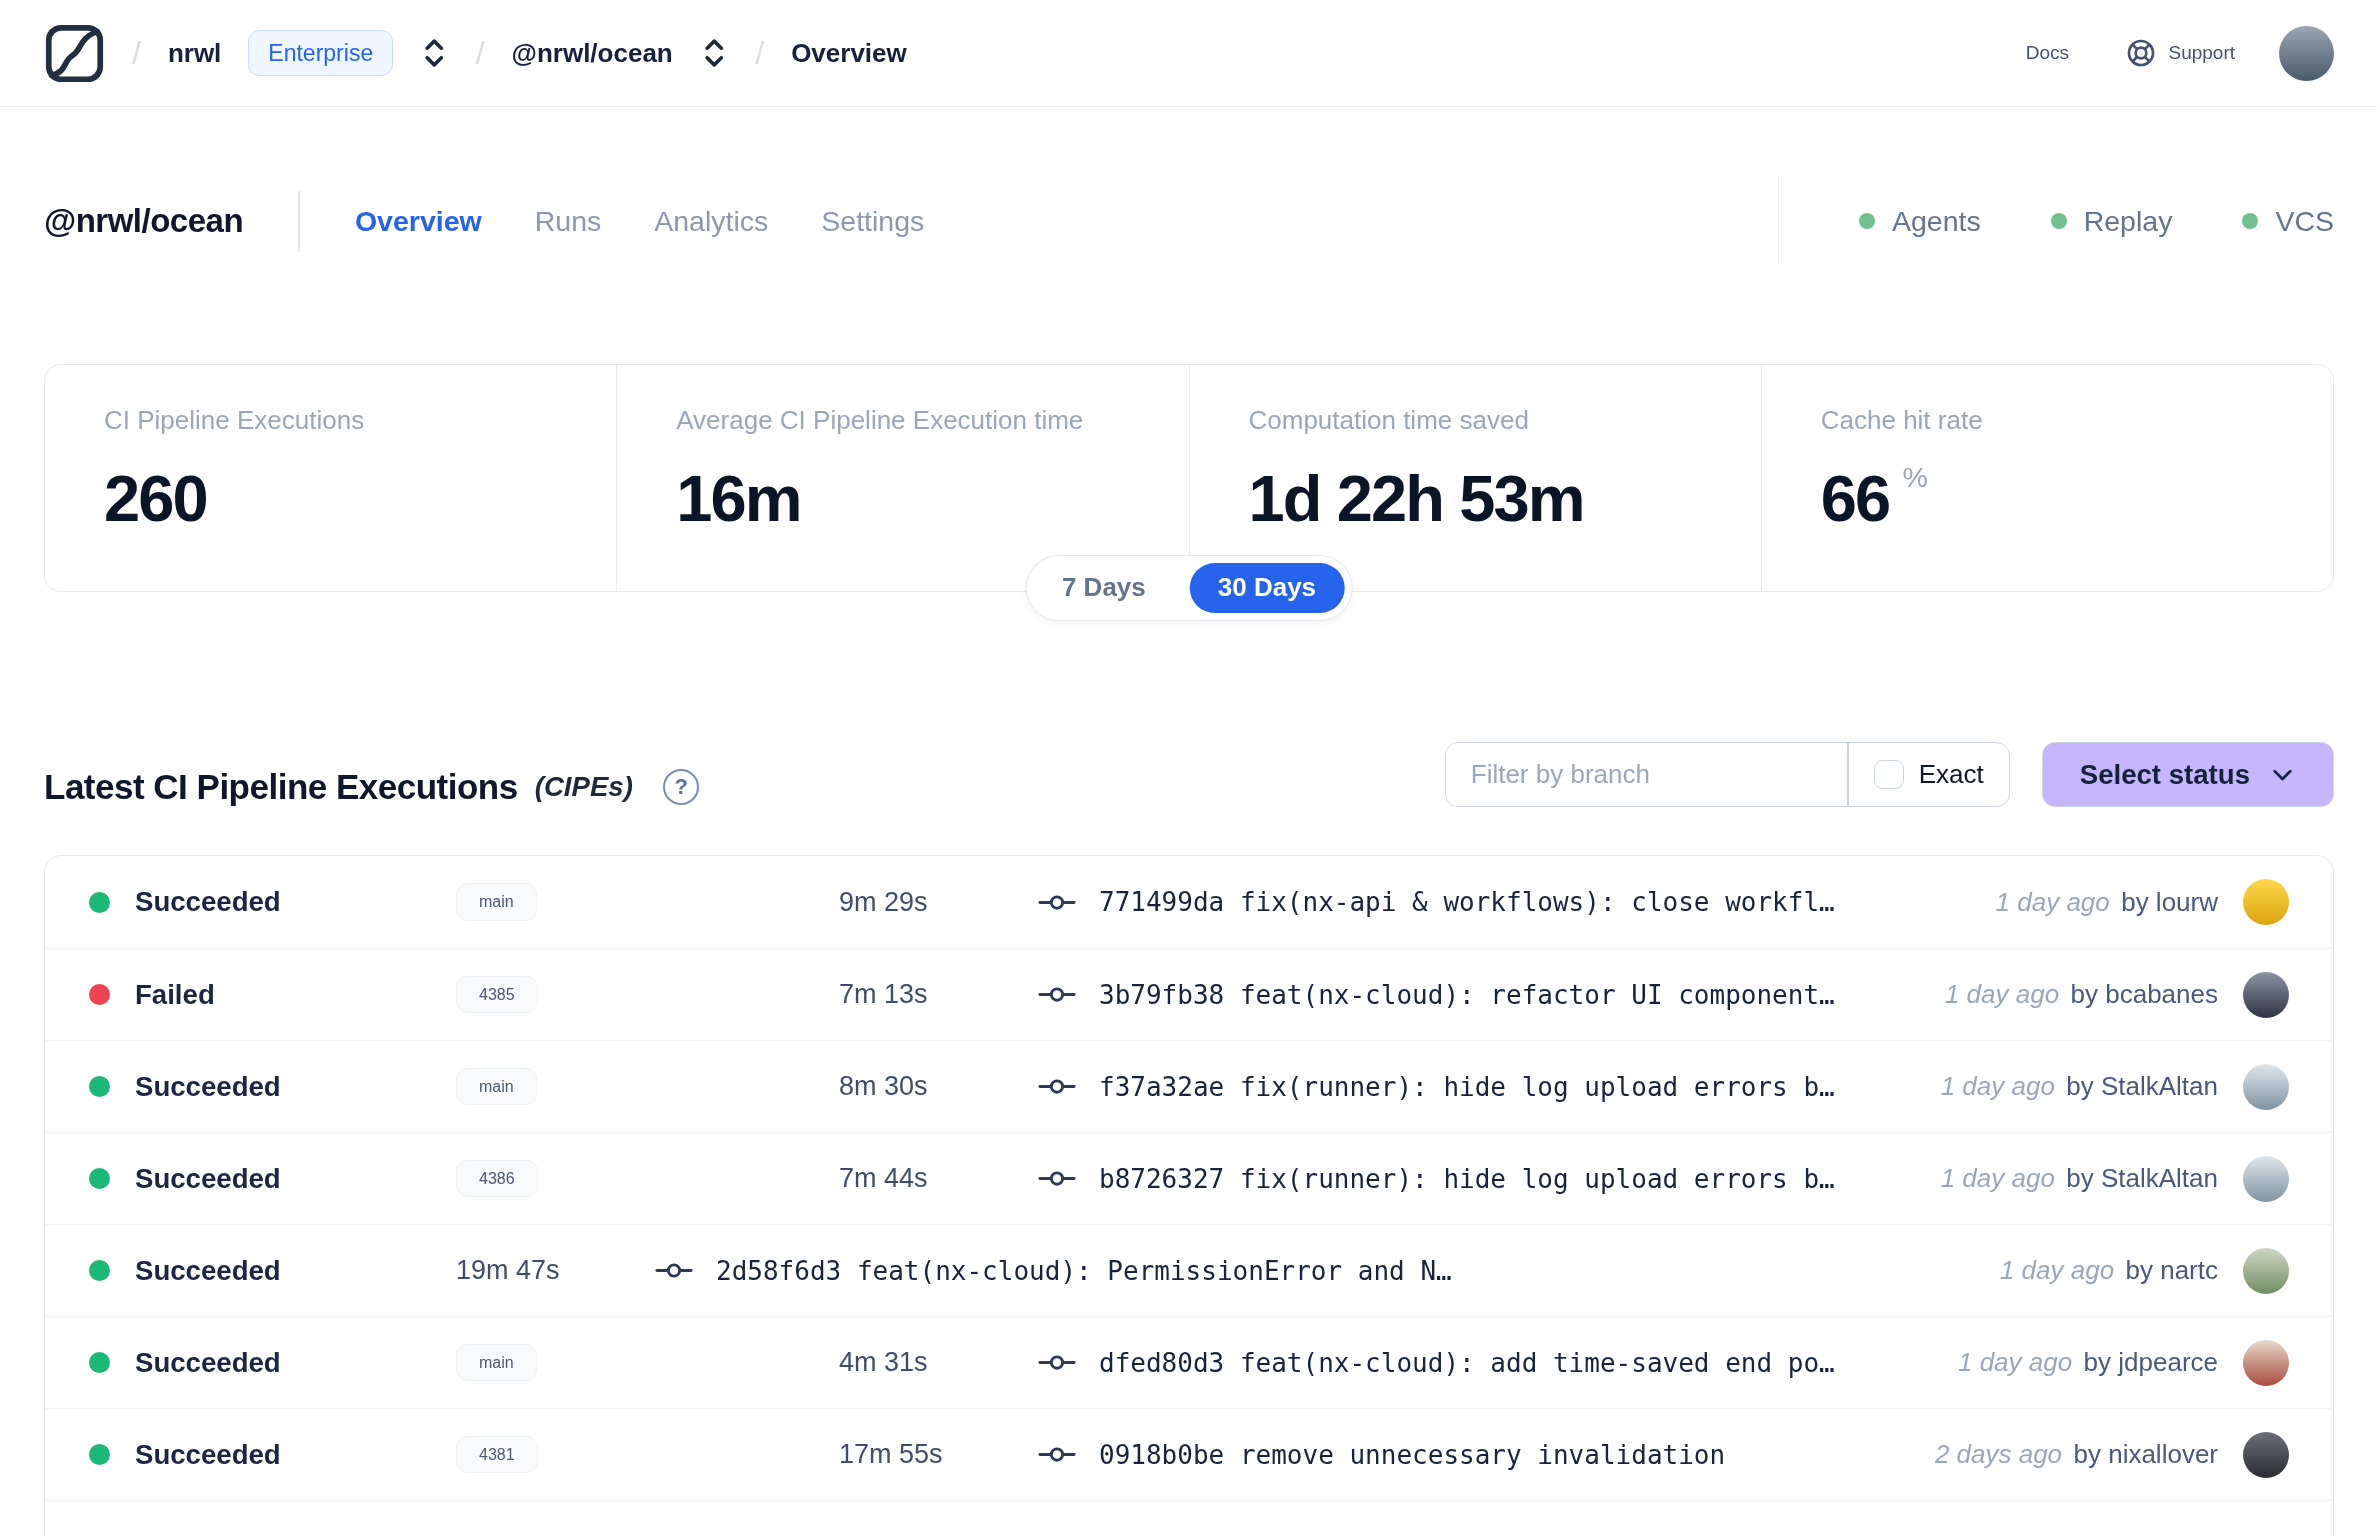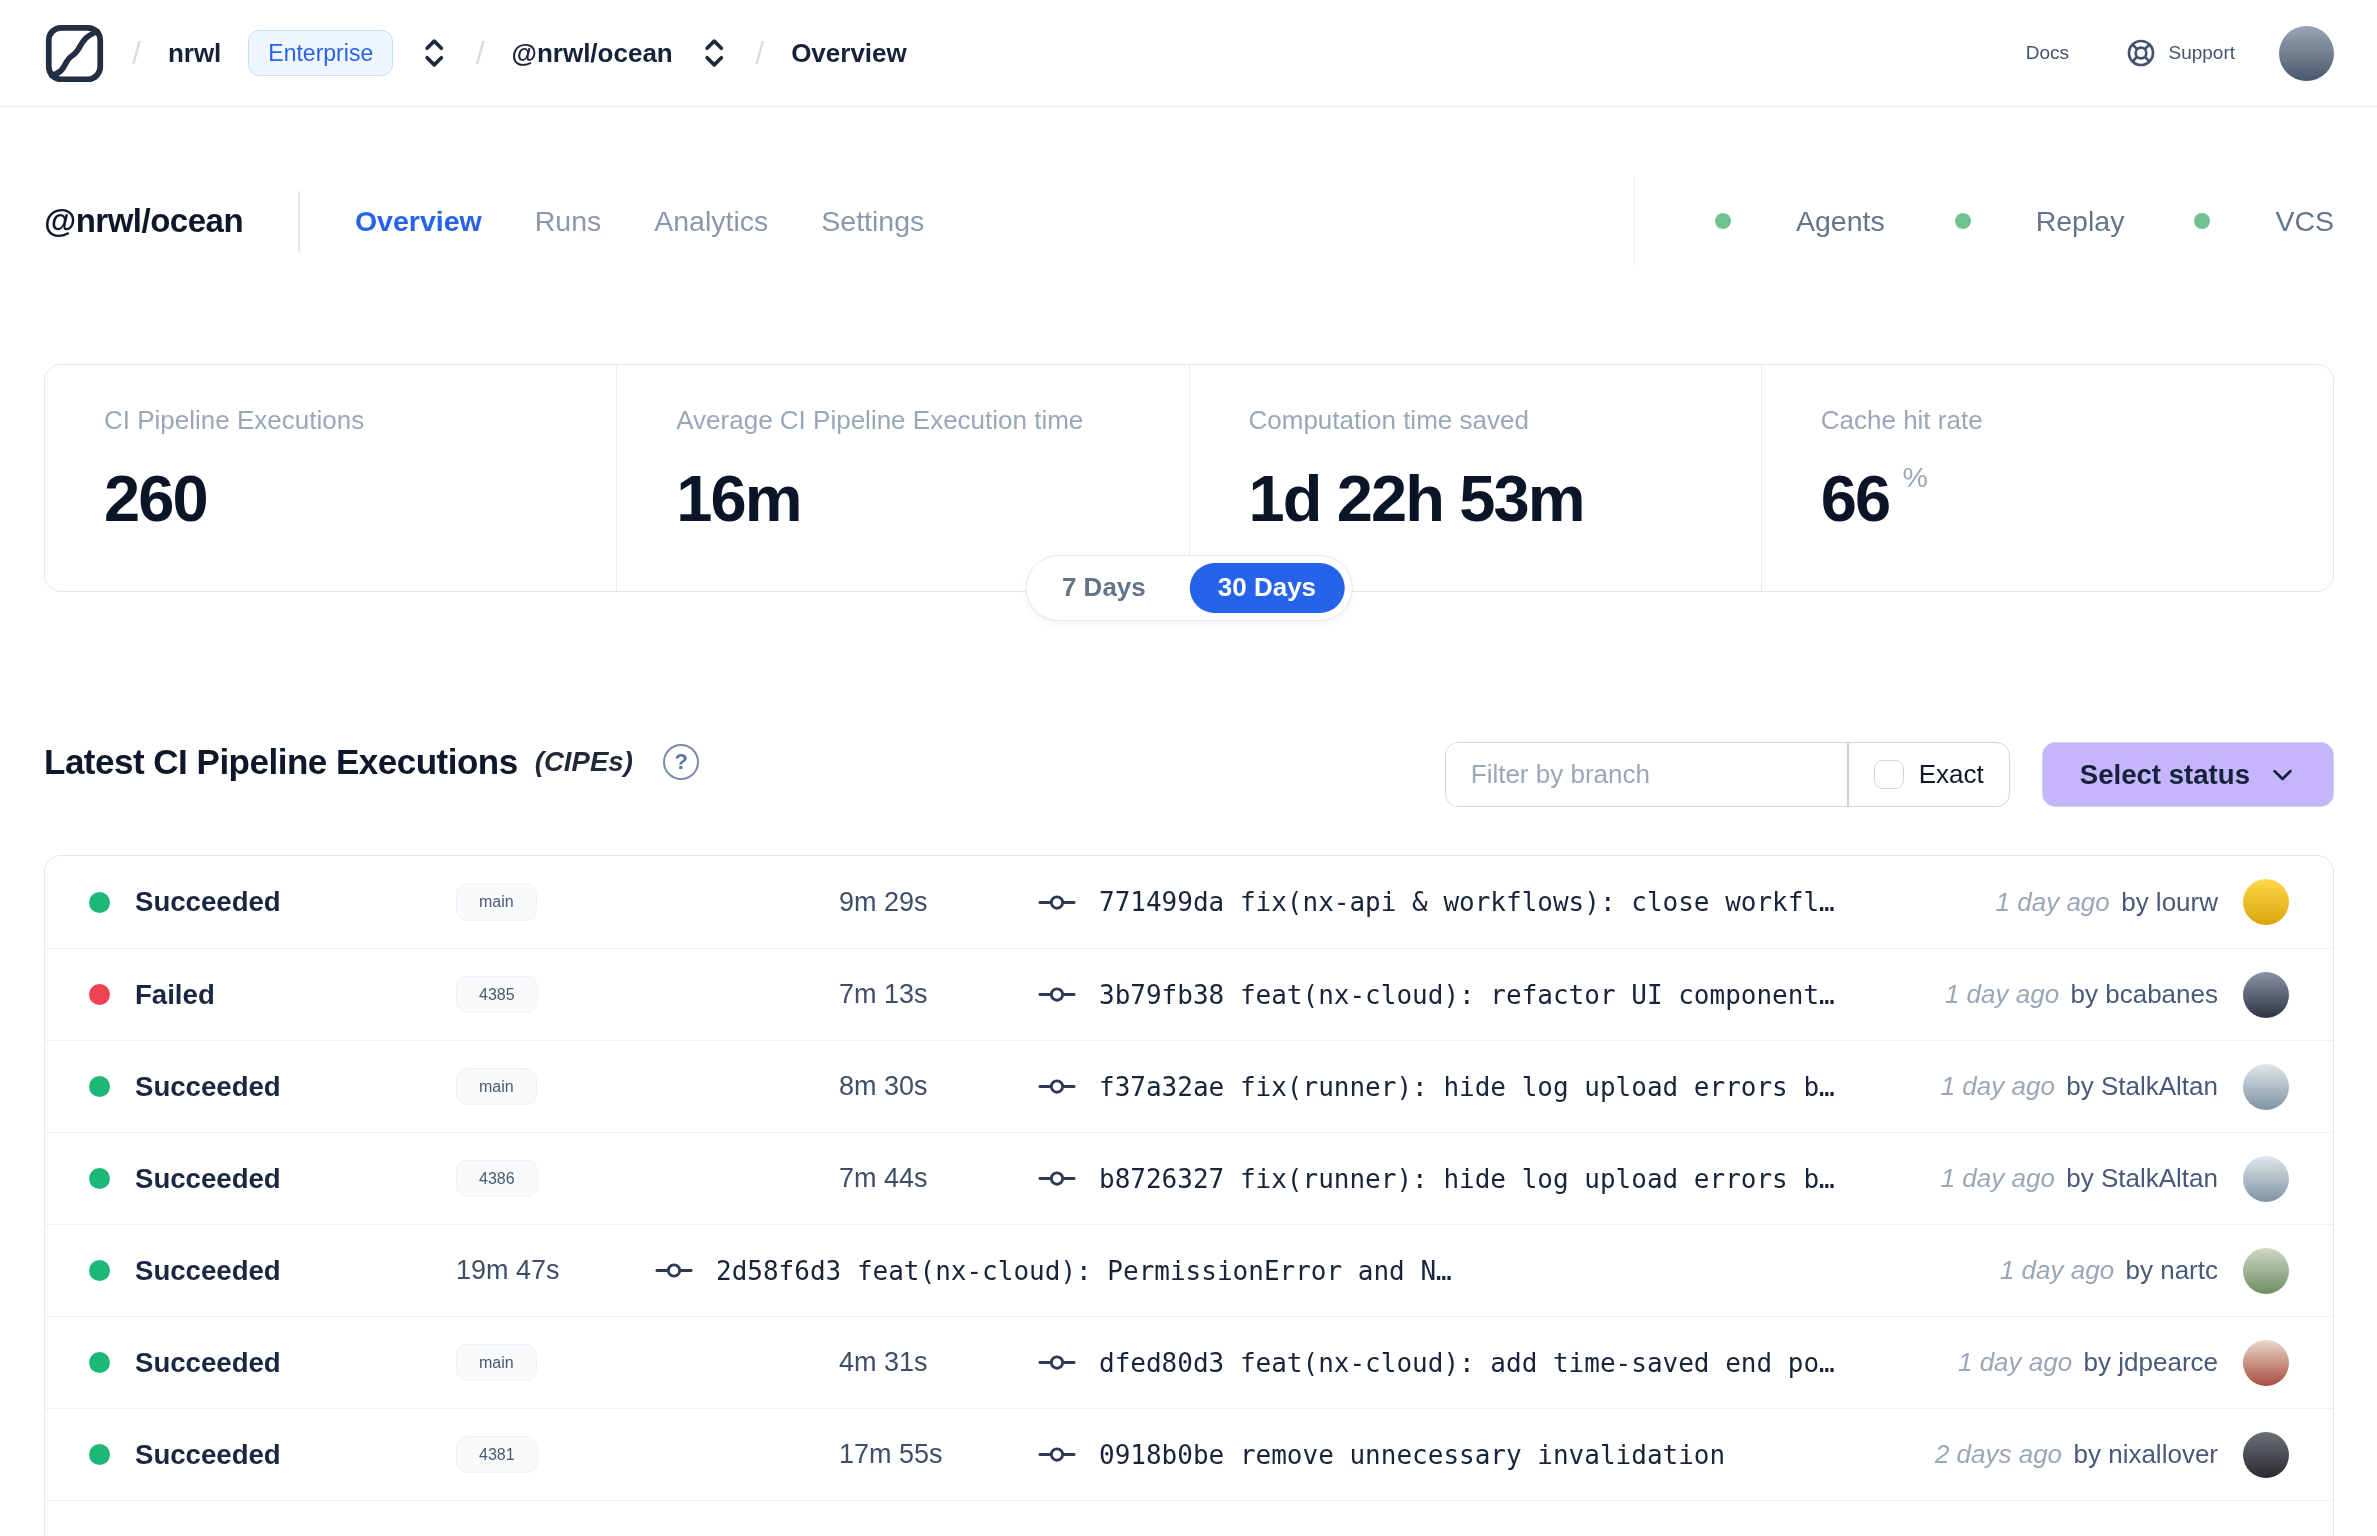--- a/index.html
+++ b/index.html
@@ -24,41 +24,41 @@
   .ws-header { margin:70px 44px 0; display:flex; align-items:center; }
   .ws-title { font-size:33px; font-weight:700; letter-spacing:-0.5px; color:#0f172a; }
   .vdiv { width:1.9px; height:61px; background:#e5e9ef; margin:0 55px; }
   .tabs { display:flex; align-items:center; gap:53px; }
   .tab { font-size:28.5px; font-weight:500; color:#8b98ab; cursor:pointer; text-decoration:none; }
   .tab.active { color:#2563eb; font-weight:600; }
   .features { margin-left:auto; display:flex; align-items:center; gap:70px; }
   .feat-div { width:1.9px; height:88px; background:#e9edf2; margin-right:9.5px; }
   .feature { display:flex; align-items:center; gap:17px; cursor:pointer; }
   .feature .dot { width:16px; height:16px; border-radius:50%; background:#6fc28f; }
-  .feature .flabel { font-size:28.5px; font-weight:500; color:#64748b;margin-left:48px; }
+  .feature .flabel { font-size:28.5px; font-weight:500; color:#64748b; }
 
   
   .stats-wrap { position:relative; margin:99px 44px 0; }
   .stats { display:flex; border:1.9px solid #e4e8ee; border-radius:17px; background:#fff; height:228px; }
   .stat { flex:1 1 0; padding:40px 59px; }
   .stat + .stat { border-left:1.9px solid #e9edf2; }
   .stat-label { font-size:26px; font-weight:500; color:#9aa7b8; }
   .stat-value-row { margin-top:25px; display:flex; align-items:flex-start; }
   .stat-value { font-size:65px; font-weight:700; letter-spacing:-1.9px; color:#0b1528; }
   .stat-suffix { font-size:28.5px; font-weight:500; color:#9aa7b8; margin-left:13.3px; }
   .range-toggle { position:absolute; left:50%; bottom:-28.5px; transform:translateX(-50%);
     background:#fff; border:1.9px solid #e4e8ee; border-radius:42px; padding:6.7px;
     display:flex; gap:15px; box-shadow:0 2.9px 7.6px rgba(15,23,42,.05); }
   .range-btn { padding:9.5px 28.5px; font-size:26px; font-weight:700; color:#64748b;
     border:none; background:transparent; border-radius:32px; cursor:pointer;
     font-family:inherit; }
   .range-btn.active { background:#2563eb; color:#ffffff; }
 
   
-  .cipe-header { margin:150px 44px 0; display:flex; align-items:flex-start; justify-content:space-between; }
+  .cipe-header { margin:150px 44px 0; display:flex; align-items:flex-end; justify-content:space-between; }
   .cipe-title-group { display:flex; align-items:center; gap:17px; }
   .cipe-title { font-size:35px; font-weight:700; letter-spacing:-0.5px; color:#0f172a; }
   .cipe-abbrev { font-size:27.6px; font-weight:600; font-style:italic; color:#1f2937; }
   .help-circle { width:36px; height:36px; border-radius:50%; border:2.9px solid #7a8eac;
     color:#5b72a0; font-size:22px; font-weight:600; display:flex; align-items:center;
     justify-content:center; margin-left:13.3px; cursor:pointer; }
   .cipe-controls { display:flex; align-items:center; gap:32px; }
   .filter-group { display:flex; align-items:stretch; height:65px; border:1.9px solid #ccd4e0;
     border-radius:13.3px; background:#fff; width:565px; overflow:hidden; }
   .filter-input { flex:1 1 auto; min-width:0; border:none; outline:none; padding:0 25px;

